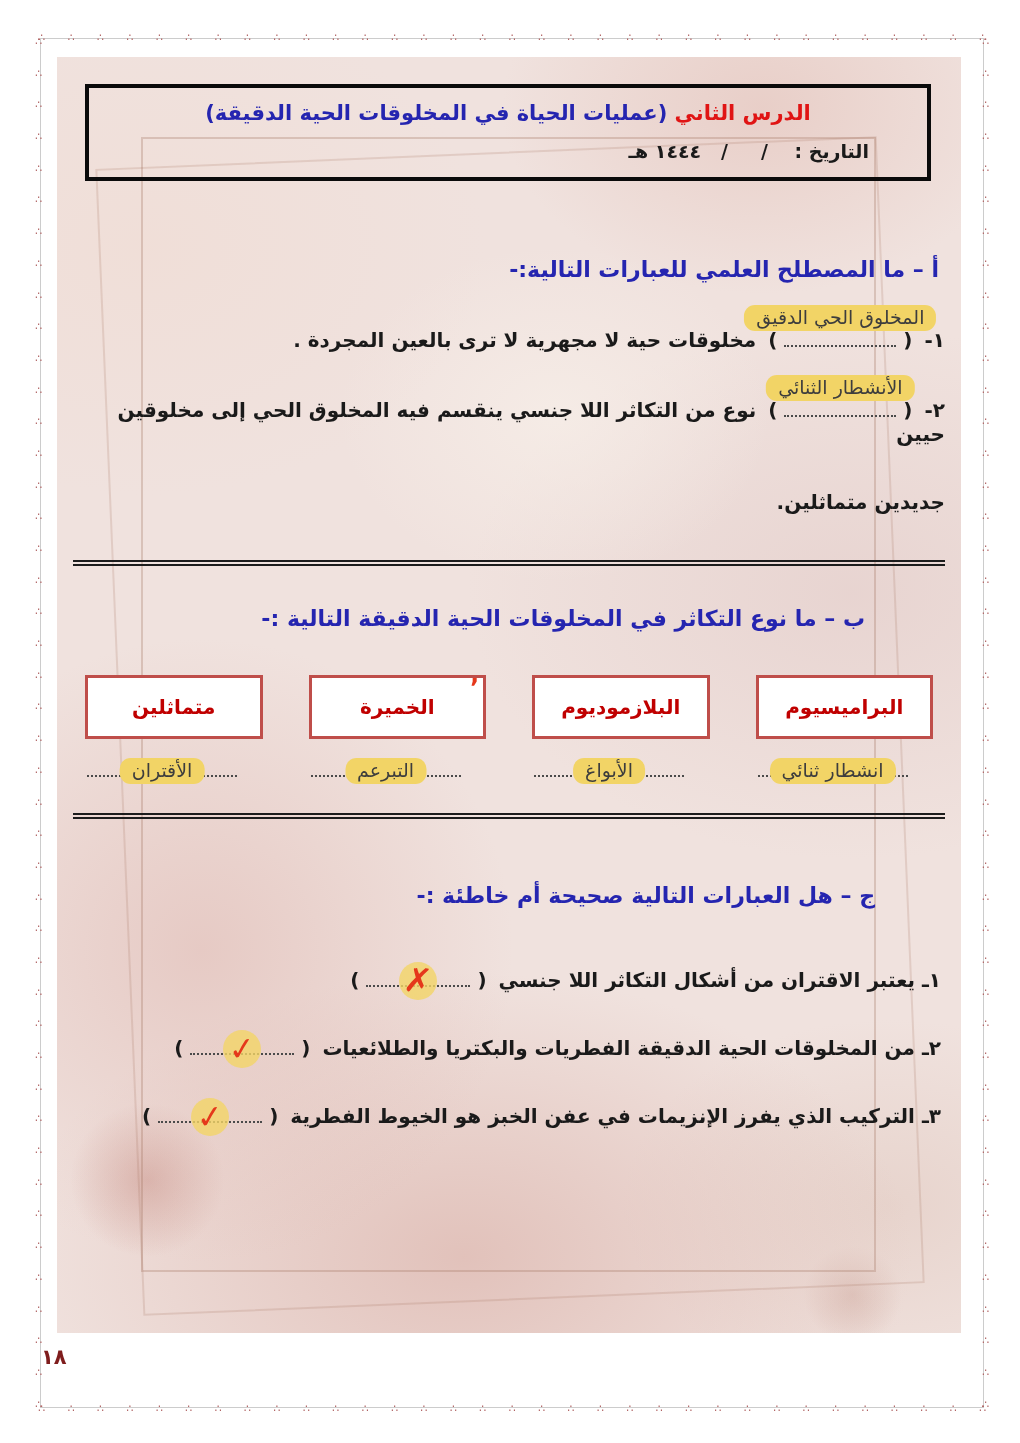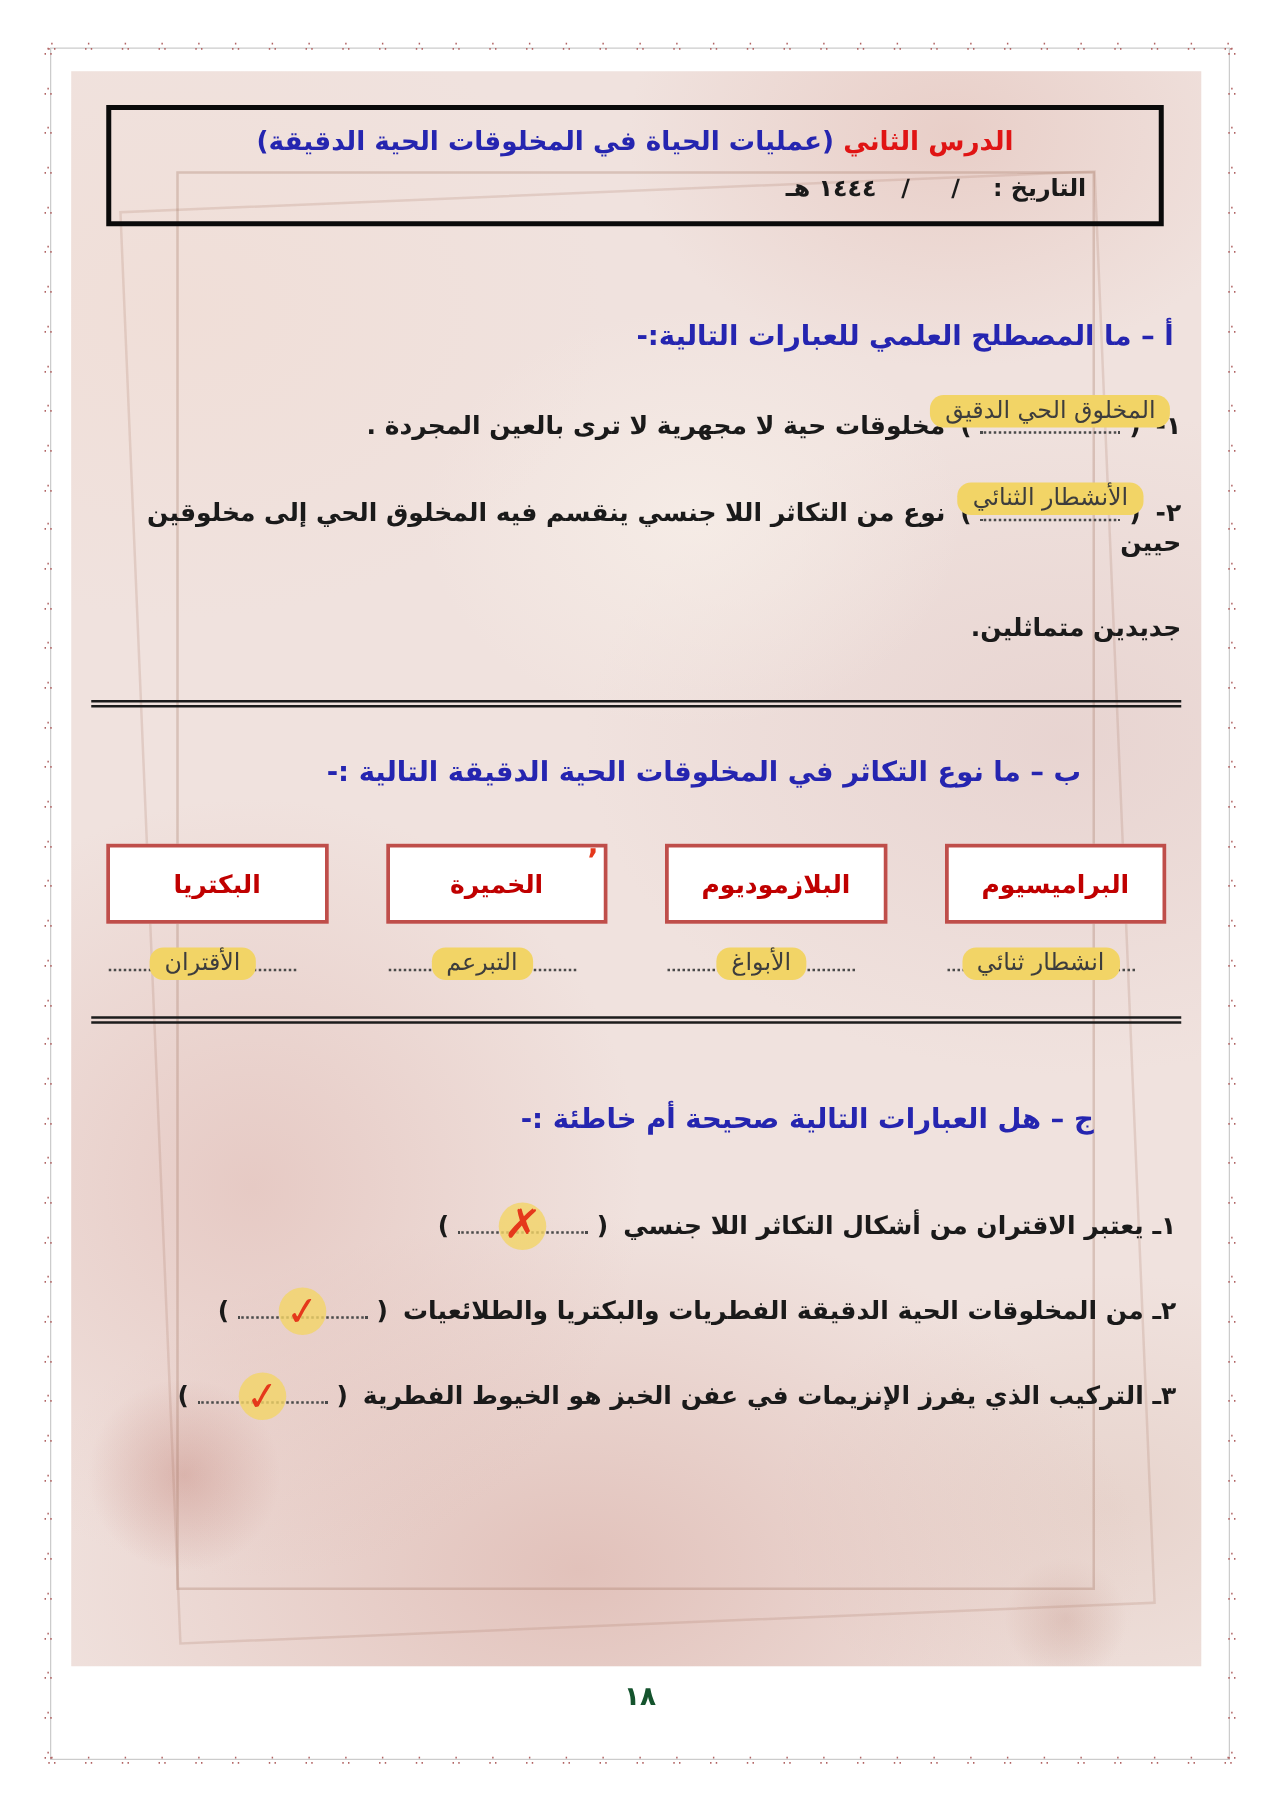--- a/index.html
+++ b/index.html
@@ -56,21 +56,21 @@
   .heading-a { margin-top:76px; padding-right:6px; }
   .heading-b { margin-top:40px; padding-right:80px; }
   .heading-c { margin-top:64px; padding-right:70px; }
 
   
   .question { margin-top:46px; font-size:20px; font-weight:bold; }
   .q-cont { margin-top:44px; text-align:right; font-size:20px; font-weight:bold; }
   .paren { margin:0 5px; font-weight:bold; }
   .blank-wrap { position:relative; display:inline-block; width:var(--w,110px);
     height:8px; border-bottom:2px dotted #4a4a4a; margin:0 2px; }
-  .hand-pill { position:absolute; bottom:3px; left:50%; transform:translateX(-50%);
+  .hand-pill { position:absolute; bottom:14px; left:50%; transform:translateX(-50%);
     white-space:nowrap; background:var(--highlight_yellow,#f2d466);
     color:var(--hand_ink,#3d3d3d); font-weight:normal; font-size:19px;
     padding:1px 12px 3px; border-radius:11px; }
   .pill-on-line { bottom:-9px; }
 
   
   .org-row { display:flex; flex-direction:row; gap:46px; margin:44px 12px 0;
   }
   .org-box { position:relative; flex:1; height:64px; background:#ffffff;
     border:3px solid var(--box_border_red,#bf4e4a); display:flex;
@@ -97,21 +97,21 @@
   .mark-bg { position:absolute; left:50%; bottom:-15px; transform:translateX(-50%);
     width:38px; height:38px; border-radius:50%;
     background:var(--highlight_yellow,#f2d466); opacity:.8; }
   .tf-mark { position:absolute; left:50%; bottom:-12px;
     color:var(--mark_red,#e5381b); font-weight:bold; line-height:1; }
   .mark-cross { font-size:34px; transform:translateX(-50%) rotate(6deg); }
   .mark-check { font-size:32px; transform:translateX(-50%) rotate(-6deg); }
 
   
   .page-number { position:absolute; left:0; right:0; top:1306px;
-    text-align:center; font-size:21px; font-weight:bold; color:#14532d; }
+    text-align:left; font-size:21px; font-weight:bold; color:#7f1d1d; }
 </style>
 </head>
 <body>
 
 <div class="frame">
   <div class="frame-edge edge-top">
       <span class="orn">∴</span>
       <span class="orn">∴</span>
       <span class="orn">∴</span>
       <span class="orn">∴</span>
@@ -312,21 +312,21 @@
           <span>البراميسيوم</span>
         </div>
         <div class="org-box">
           <span>البلازموديوم</span>
         </div>
         <div class="org-box">
           <span>الخميرة</span>
           <span class="pen-mark">’</span>
         </div>
         <div class="org-box">
-          <span>البكتريا</span>
+          <span>متماثلين</span>
         </div>
       </div>
 
       <div class="ans-row">
         <div class="ans-cell">
           <span class="blank-wrap">
               <span class="hand-pill pill-on-line">انشطار ثنائي</span>
             </span>
         </div>
         <div class="ans-cell">

